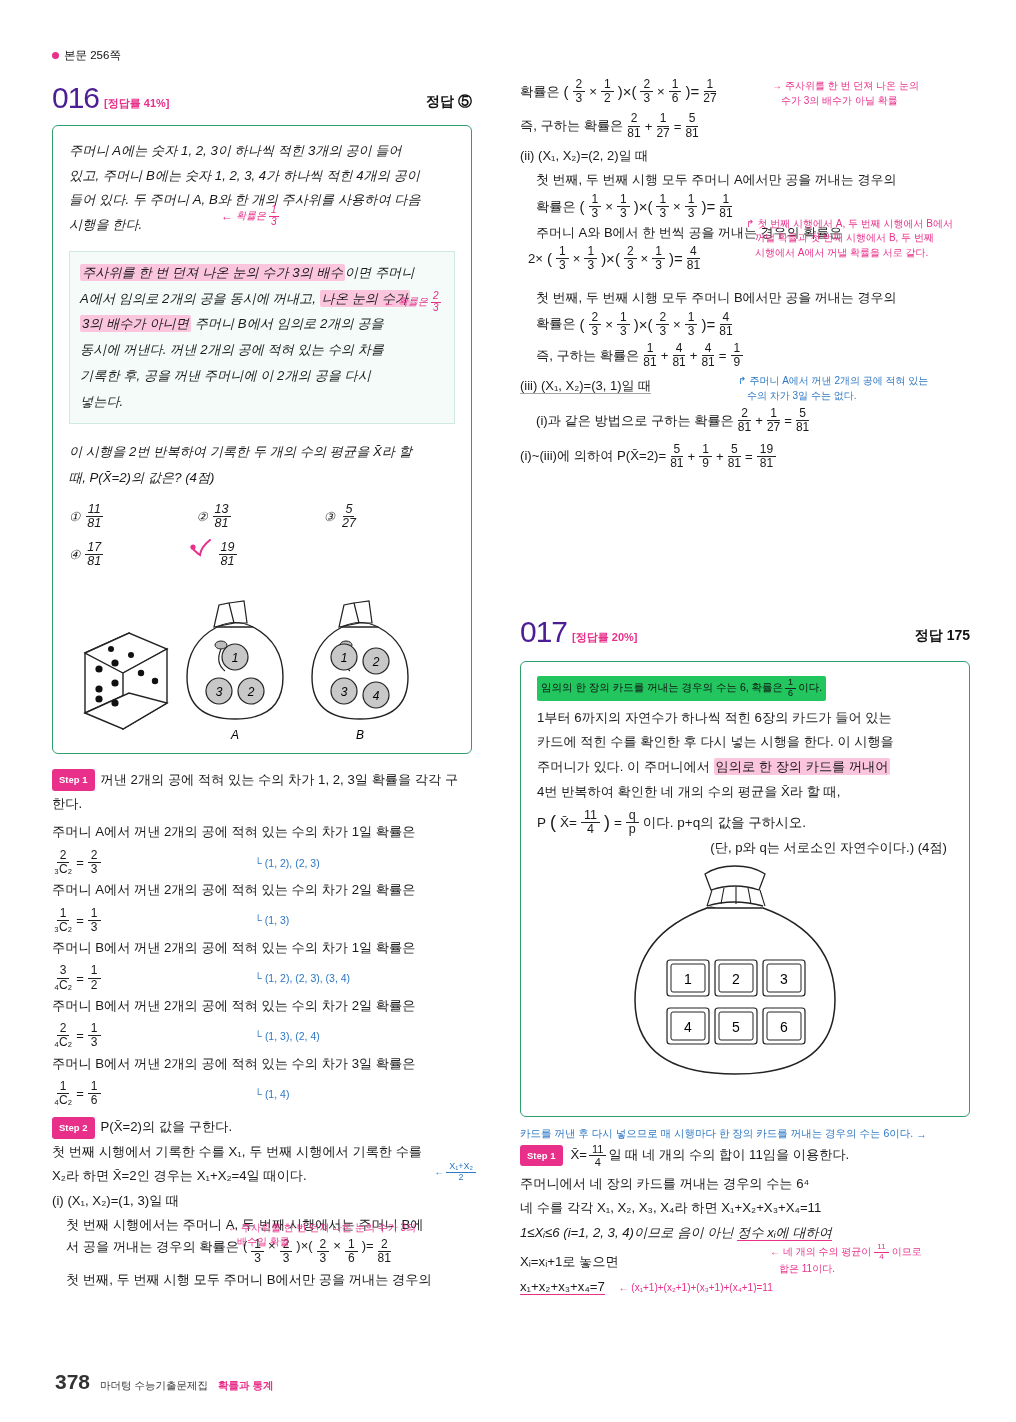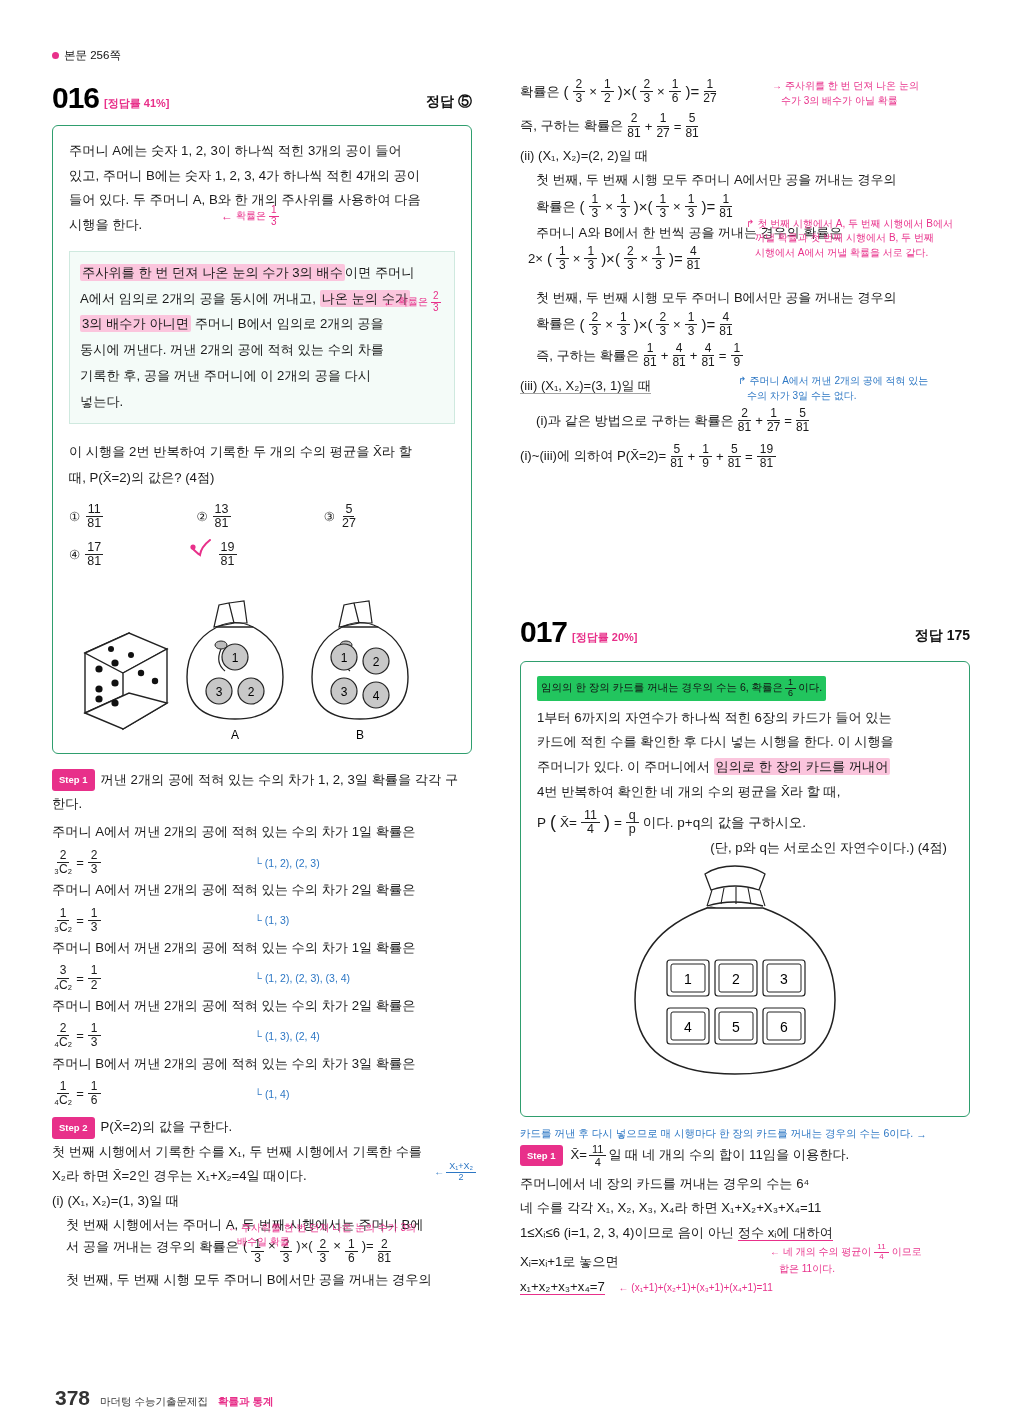--- a/index.html
+++ b/index.html
@@ -9,21 +9,21 @@
     color:#1a1a1a;position:relative;overflow:hidden;
   }
   .page{position:absolute;inset:0;}
   .col-left{position:absolute;left:52px;top:48px;width:420px;}
   .col-right{position:absolute;left:520px;top:78px;width:450px;}
 
   
   .src-ref{font-size:11.5px;color:#111;display:flex;align-items:center;gap:5px;}
   .src-ref .dot{display:inline-block;width:7px;height:7px;border-radius:50%;background:#e8308a;}
   .qnum-row{display:flex;align-items:flex-end;margin-top:18px;}
-  .qnum{font-size:30px;font-weight:bold;color:#000000;letter-spacing:-1px;text-align:right;}
+  .qnum{font-size:30px;font-weight:normal;color:#4c1d95;letter-spacing:-1px;text-align:right;}
   .rate{font-size:11px;color:#e8308a;font-weight:bold;margin-left:5px;margin-bottom:4px;}
   .answer{margin-left:auto;font-size:14px;font-weight:bold;color:#111;margin-bottom:4px;}
 
   
   .prob-box{
     margin-top:10px;border:1.2px solid #2f9e6e;border-radius:6px;
     padding:14px 16px 12px 16px;position:relative;background:#fff;
   }
   .prob-box p{margin:0 0 2px 0;font-size:13.2px;line-height:1.72;}
   .hl-pink{background:#fbc5dd;padding:1px 2px;border-radius:2px;}
@@ -51,21 +51,21 @@
   .sol p{margin:0;font-size:13.2px;line-height:1.85;}
   .sol{margin-top:14px;}
   .eqline{margin:4px 0 2px 2px;font-size:13px;display:flex;align-items:center;gap:4px;}
   .note-blue{color:#2d77c4;font-size:10.5px;margin-left:150px;}
   .frac-b{display:inline-flex;flex-direction:column;align-items:center;line-height:1.1;font-size:12px;vertical-align:middle;}
   .frac-b .num{border-bottom:1px solid #222;padding:0 3px;}
 
   
   .r-eq{font-size:13px;line-height:1.9;margin:0;}
 
-  .footer{position:absolute;left:55px;bottom:12px;display:flex;align-items:baseline;gap:10px;}
+  .footer{position:absolute;left:55px;bottom:28px;display:flex;align-items:baseline;gap:10px;}
   .pageno{font-size:21px;font-weight:bold;color:#333;}
   .foot-t{font-size:10.5px;color:#333;}
   .foot-pink{font-size:10.5px;color:#e8308a;font-weight:bold;}
 
   .ul-blue{border-bottom:1px solid #a3a3a3;}
   .ul-pink{border-bottom:1px solid #e8308a;}
 </style>
 </head>
 <body>
 
@@ -77,21 +77,21 @@
       <span class="dot"></span>
       <span>본문 256쪽</span>
     </div>
 
     <div class="qnum-row">
       <span class="qnum">016</span>
       <span class="rate">[정답률 41%]</span>
       <span class="answer">정답 ⑤</span>
     </div>
 
-    <div class="prob-box" style="min-height:560px;">
+    <div class="prob-box" style="min-height:560px;font-style:italic;">
       <p>주머니 A에는 숫자 1, 2, 3이 하나씩 적힌 3개의 공이 들어</p>
       <p>있고, 주머니 B에는 숫자 1, 2, 3, 4가 하나씩 적힌 4개의 공이</p>
       <p>들어 있다. 두 주머니 A, B와 한 개의 주사위를 사용하여 다음</p>
       <p>시행을 한다.</p>
 
       <div style="margin-top:14px;border:1px solid #cfe9df;background:#f4fbf8;padding:9px 10px 8px 10px;position:relative;">
         <p style="font-size:13.2px;line-height:1.8;">
           <span class="hl-pink">주사위를 한 번 던져 나온 눈의 수가 3의 배수</span><span>이면 주머니</span>
         </p>
         <p style="font-size:13.2px;line-height:1.8;">
@@ -675,21 +675,21 @@
           <span class="step-badge">Step 1</span>
           <span>X̄=</span>
           <span class="frac-b" style="font-size:11px;">
               <span class="num">11</span>
               <span>4</span>
             </span>
           <span>일 때 네 개의 수의 합이 11임을 이용한다.</span>
         </p>
         <p style="margin-top:4px;"><span class="">주머니에서 네 장의 카드를 꺼내는 경우의 수는 6⁴</span></p>
         <p><span>네 수를 각각 X₁, X₂, X₃, X₄라 하면 X₁+X₂+X₃+X₄=11</span></p>
-        <p style="position:relative;">
+        <p style="position:relative;font-style:italic;">
           <span>1≤Xᵢ≤6 (i=1, 2, 3, 4)이므로 음이 아닌 </span><span class="ul-pink">정수 xᵢ에 대하여</span>
         </p>
         <div class="callout" style="position:relative;left:250px;top:-2px;width:200px;">
           <div style="display:flex;align-items:center;gap:3px;">
             <span>←</span>
             <span>네 개의 수의 평균이</span>
             <span class="frac-b" style="font-size:8px;color:#e8308a;">
                 <span class="num" style="border-color:#e8308a;">11</span>
                 <span>4</span>
               </span>

